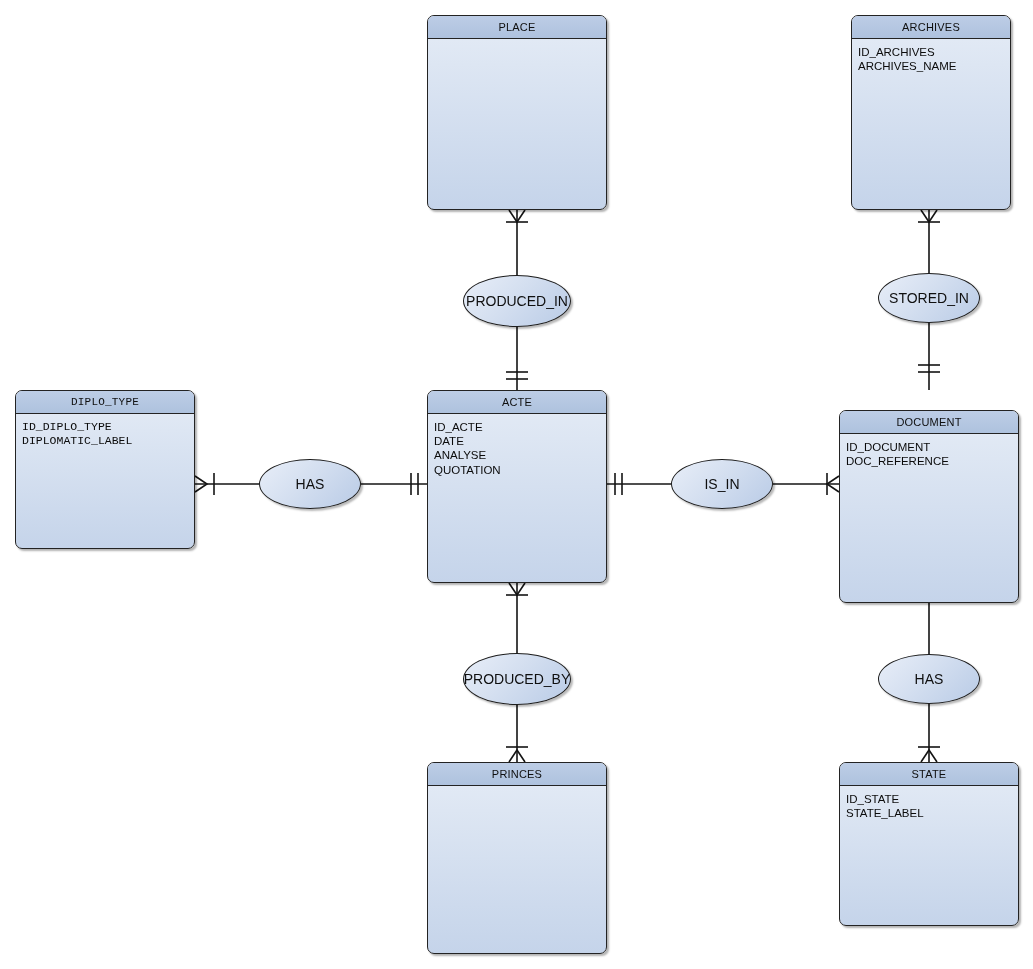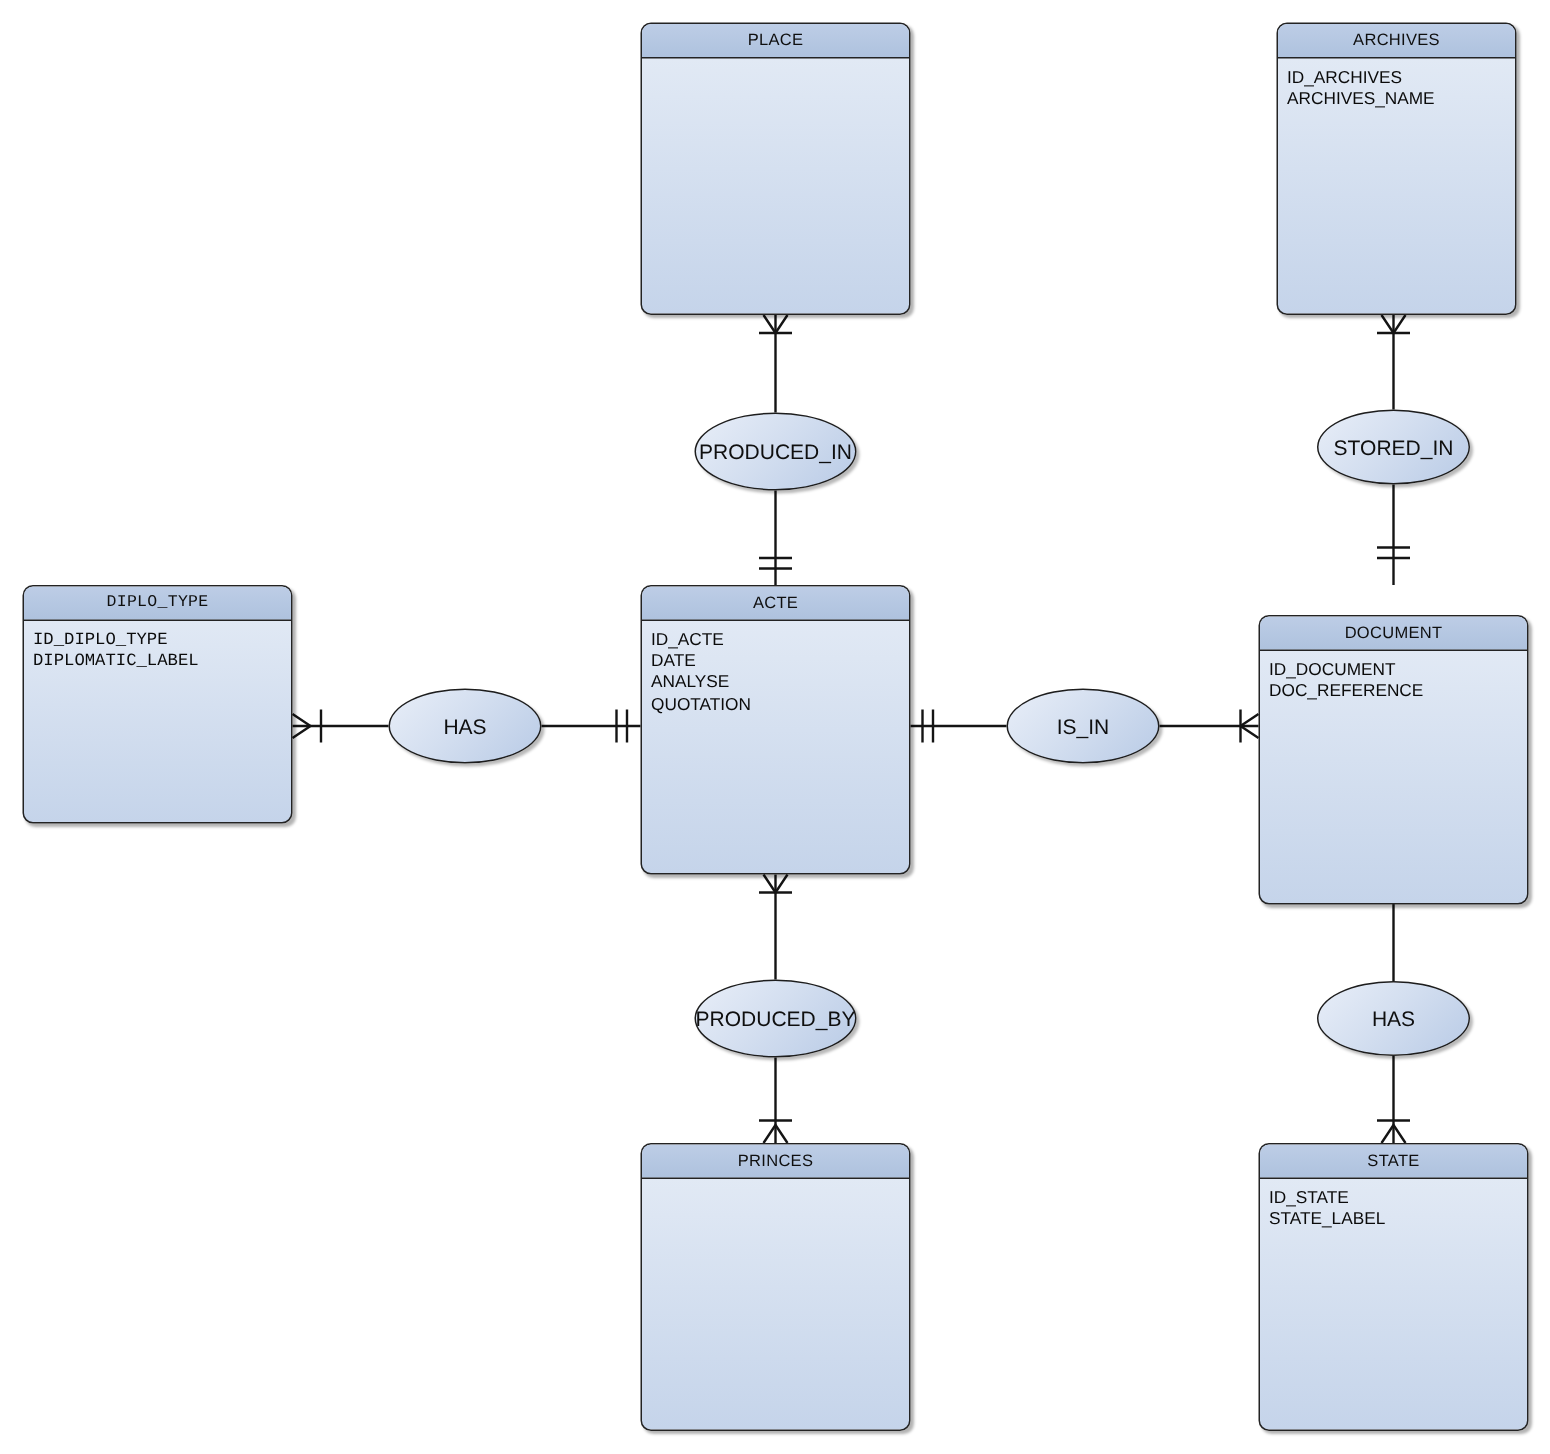--- a/index.html
+++ b/index.html
@@ -175,21 +175,21 @@
     <div class="entity-attrs">
       <div>ID_DOCUMENT</div>
       <div>DOC_REFERENCE</div>
     </div>
   </div>
 
   <div class="entity" style="left:427px; top:762px; width:180px; height:192px;">
     <div class="entity-header">PRINCES</div>
   </div>
 
-  <div class="entity" style="left:839px; top:762px; width:180px; height:192px;">
+  <div class="entity" style="left:839px; top:762px; width:180px; height:164px;">
     <div class="entity-header">STATE</div>
     <div class="entity-attrs">
       <div>ID_STATE</div>
       <div>STATE_LABEL</div>
     </div>
   </div>
 
   <div class="rel" style="left:463px; top:275px; width:108px; height:52px;">PRODUCED_IN</div>
 
   <div class="rel" style="left:878px; top:273px; width:102px; height:50px;">STORED_IN</div>

